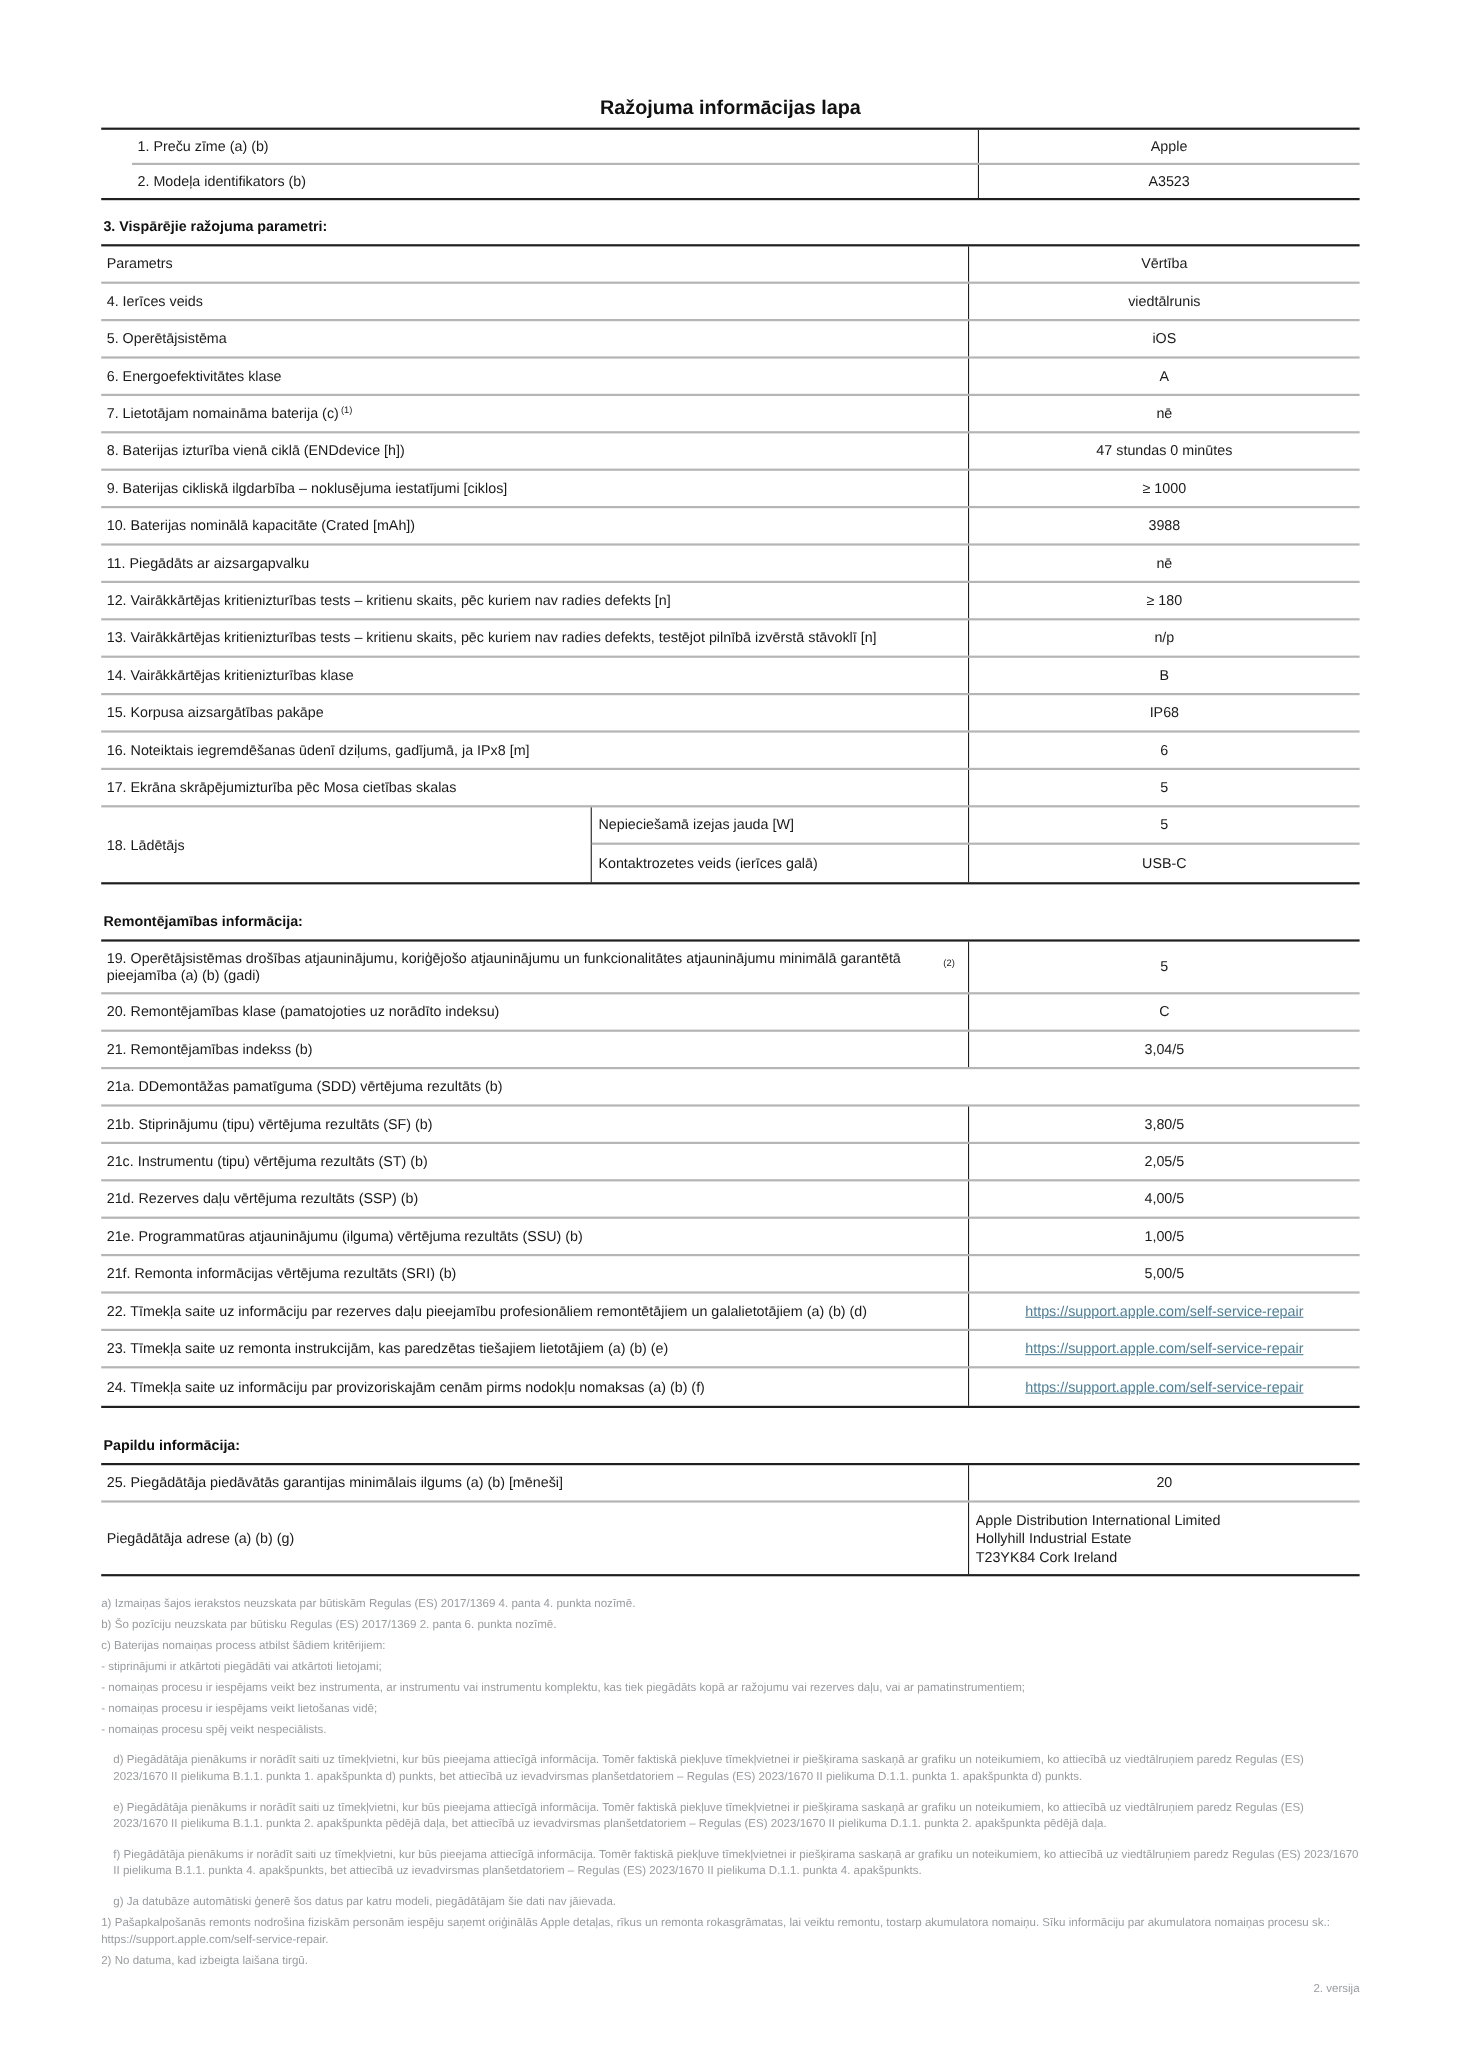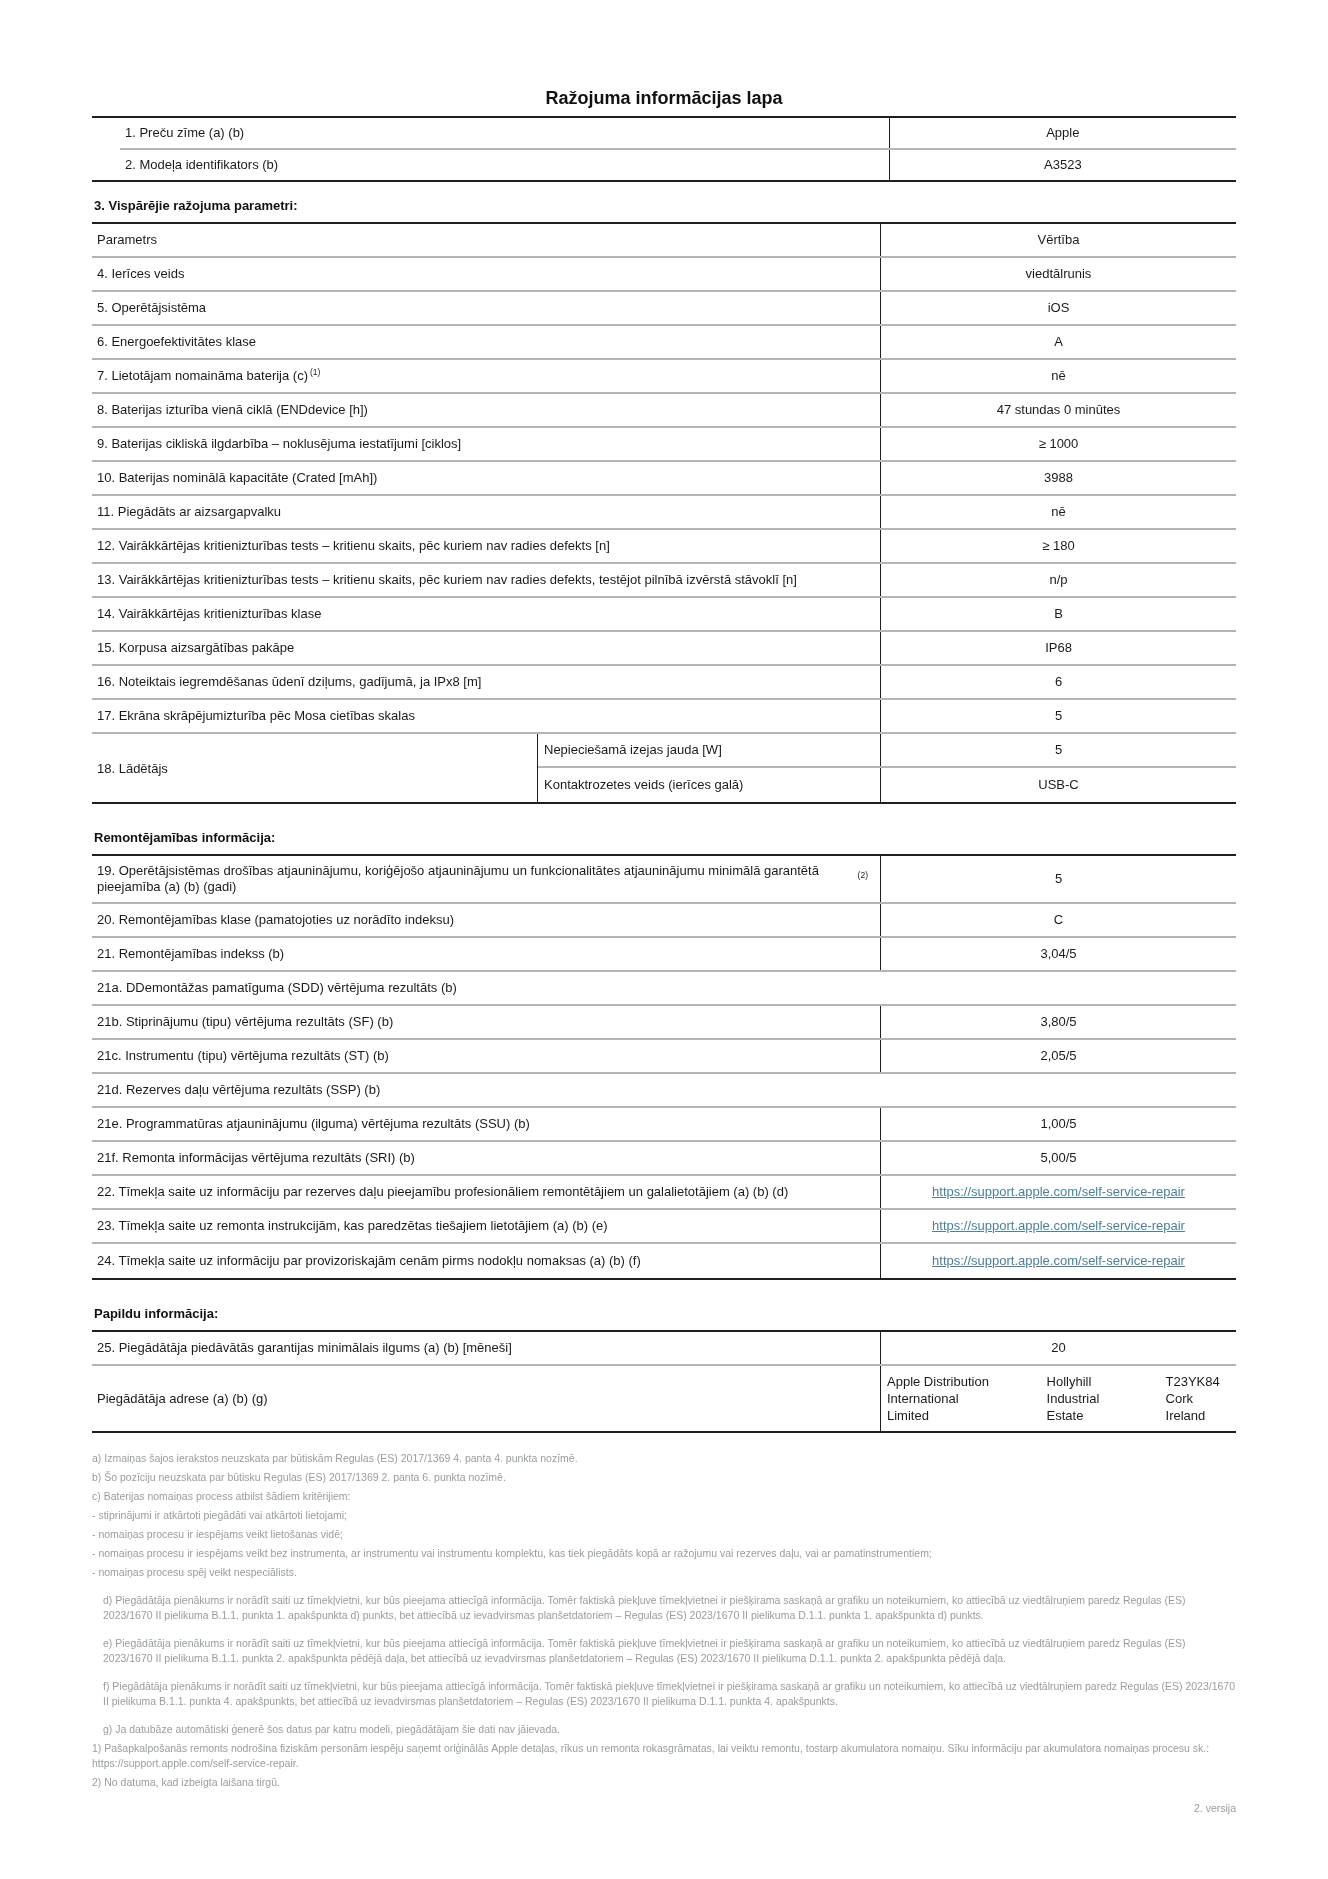--- a/index.html
+++ b/index.html
@@ -93,27 +93,26 @@
   .charger-sub .value { width: 356px; }
 
   a.link {
     color: #4e7f96;
     text-decoration: underline;
     cursor: pointer;
     font-size: 13px;
   }
 
   .address-cell {
-    flex-direction: row;
+    flex-direction: column;
     align-items: flex-start !important;
     justify-content: center;
     text-align: left !important;
     line-height: 17px;
     padding: 6px 6px;
-    gap: 48px;
   }
   .address-line { display: block; }
 
   .footnotes {
     margin-top: 18px;
     color: #999c9f;
     font-size: 10.5px;
     line-height: 15px;
   }
   .fn { margin-top: 4px; }
@@ -251,20 +250,21 @@
     <div class="trow">
       <div class="cell label">21b. Stiprinājumu (tipu) vērtējuma rezultāts (SF) (b)</div>
       <div class="cell value">3,80/5</div>
     </div>
     <div class="trow">
       <div class="cell label">21c. Instrumentu (tipu) vērtējuma rezultāts (ST) (b)</div>
       <div class="cell value">2,05/5</div>
     </div>
     <div class="trow">
       <div class="cell label">21d. Rezerves daļu vērtējuma rezultāts (SSP) (b)</div>
+      <div class="cell value">4,00/5</div>
     </div>
     <div class="trow">
       <div class="cell label">21e. Programmatūras atjauninājumu (ilguma) vērtējuma rezultāts (SSU) (b)</div>
       <div class="cell value">1,00/5</div>
     </div>
     <div class="trow">
       <div class="cell label">21f. Remonta informācijas vērtējuma rezultāts (SRI) (b)</div>
       <div class="cell value">5,00/5</div>
     </div>
     <div class="trow">
@@ -302,22 +302,22 @@
         <span class="address-line">T23YK84 Cork Ireland</span>
       </div>
     </div>
   </div>
 
   <div class="footnotes">
     <div class="fn">a) Izmaiņas šajos ierakstos neuzskata par būtiskām Regulas (ES) 2017/1369 4. panta 4. punkta nozīmē.</div>
     <div class="fn">b) Šo pozīciju neuzskata par būtisku Regulas (ES) 2017/1369 2. panta 6. punkta nozīmē.</div>
     <div class="fn">c) Baterijas nomaiņas process atbilst šādiem kritērijiem:</div>
     <div class="fn">- stiprinājumi ir atkārtoti piegādāti vai atkārtoti lietojami;</div>
+    <div class="fn">- nomaiņas procesu ir iespējams veikt bez instrumenta, ar instrumentu vai instrumentu komplektu, kas tiek piegādāts kopā ar ražojumu vai rezerves daļu, vai ar pamatinstrumentiem;</div>
     <div class="fn">- nomaiņas procesu ir iespējams veikt lietošanas vidē;</div>
-    <div class="fn">- nomaiņas procesu ir iespējams veikt bez instrumenta, ar instrumentu vai instrumentu komplektu, kas tiek piegādāts kopā ar ražojumu vai rezerves daļu, vai ar pamatinstrumentiem;</div>
     <div class="fn">- nomaiņas procesu spēj veikt nespeciālists.</div>
     <div class="fn gap">d) Piegādātāja pienākums ir norādīt saiti uz tīmekļvietni, kur būs pieejama attiecīgā informācija. Tomēr faktiskā piekļuve tīmekļvietnei ir piešķirama saskaņā ar grafiku un noteikumiem, ko attiecībā uz viedtālruņiem paredz Regulas (ES) 2023/1670 II pielikuma B.1.1. punkta 1. apakšpunkta d) punkts, bet attiecībā uz ievadvirsmas planšetdatoriem – Regulas (ES) 2023/1670 II pielikuma D.1.1. punkta 1. apakšpunkta d) punkts.</div>
     <div class="fn gap">e) Piegādātāja pienākums ir norādīt saiti uz tīmekļvietni, kur būs pieejama attiecīgā informācija. Tomēr faktiskā piekļuve tīmekļvietnei ir piešķirama saskaņā ar grafiku un noteikumiem, ko attiecībā uz viedtālruņiem paredz Regulas (ES) 2023/1670 II pielikuma B.1.1. punkta 2. apakšpunkta pēdējā daļa, bet attiecībā uz ievadvirsmas planšetdatoriem – Regulas (ES) 2023/1670 II pielikuma D.1.1. punkta 2. apakšpunkta pēdējā daļa.</div>
     <div class="fn gap">f) Piegādātāja pienākums ir norādīt saiti uz tīmekļvietni, kur būs pieejama attiecīgā informācija. Tomēr faktiskā piekļuve tīmekļvietnei ir piešķirama saskaņā ar grafiku un noteikumiem, ko attiecībā uz viedtālruņiem paredz Regulas (ES) 2023/1670 II pielikuma B.1.1. punkta 4. apakšpunkts, bet attiecībā uz ievadvirsmas planšetdatoriem – Regulas (ES) 2023/1670 II pielikuma D.1.1. punkta 4. apakšpunkts.</div>
     <div class="fn gap">g) Ja datubāze automātiski ģenerē šos datus par katru modeli, piegādātājam šie dati nav jāievada.</div>
     <div class="fn">1) Pašapkalpošanās remonts nodrošina fiziskām personām iespēju saņemt oriģinālās Apple detaļas, rīkus un remonta rokasgrāmatas, lai veiktu remontu, tostarp akumulatora nomaiņu. Sīku informāciju par akumulatora nomaiņas procesu sk.: https://support.apple.com/self-service-repair.</div>
     <div class="fn">2) No datuma, kad izbeigta laišana tirgū.</div>
   </div>
 
   <div class="version-line">2. versija</div>

